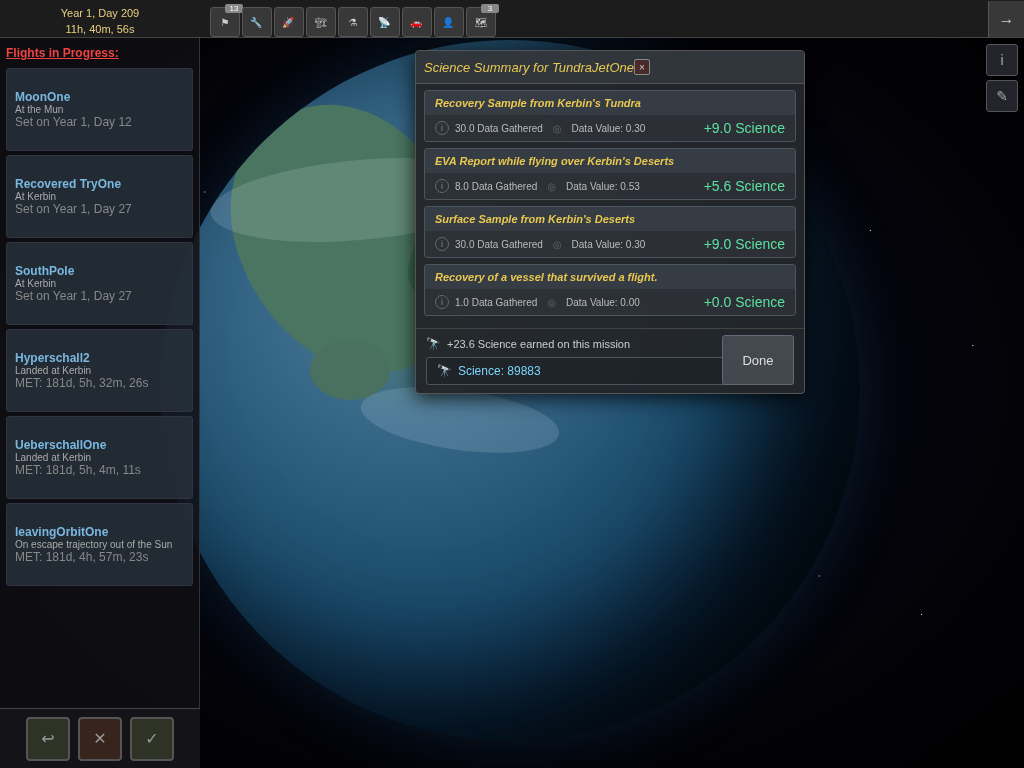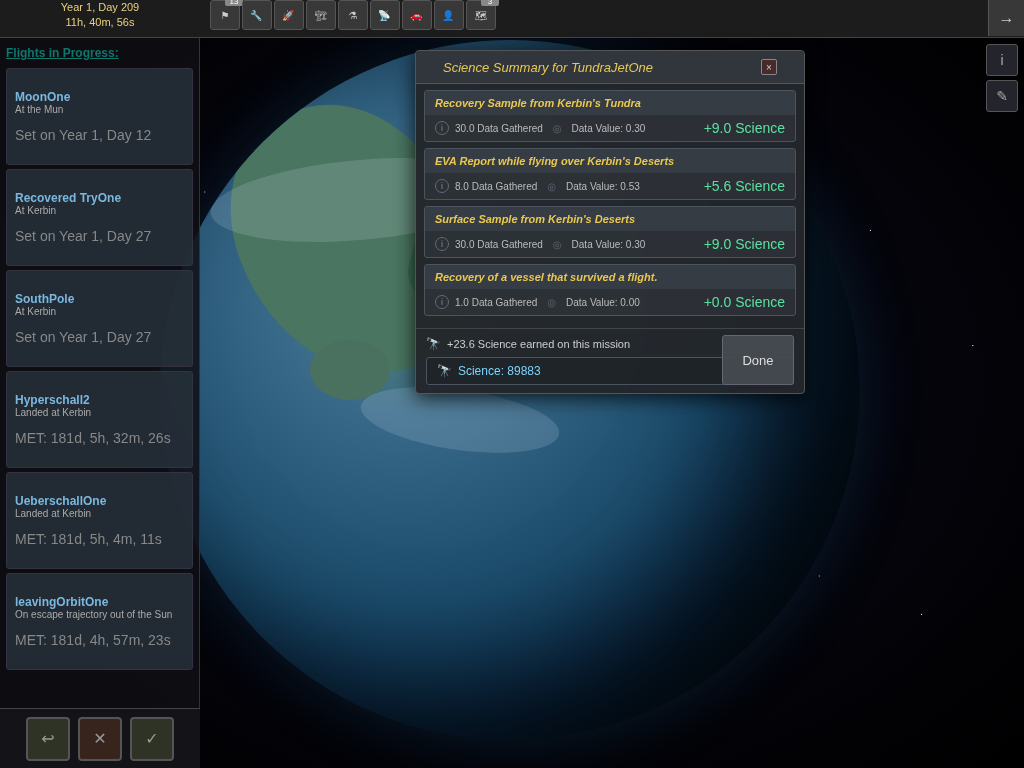--- a/index.html
+++ b/index.html
@@ -76,21 +76,21 @@
     
     .top-bar {
       position: absolute;
       top: 0;
       left: 0;
       right: 0;
       height: 38px;
       background: rgba(30,30,30,0.95);
       border-bottom: 1px solid #444;
       display: flex;
-      align-items: flex-start;
+      align-items: flex-end;
       z-index: 10;
     }
 
     .time-display {
       width: 200px;
       text-align: center;
       color: #e8d080;
       font-size: 11px;
       line-height: 1.4;
     }
@@ -152,21 +152,21 @@
       width: 200px;
       bottom: 60px;
       background: rgba(15,15,20,0.85);
       border-right: 1px solid #333;
       z-index: 5;
       overflow-y: auto;
       padding: 8px 6px;
     }
 
     .flights-header {
-      color: #0f766e;
+      color: #ef4444;
       font-size: 12px;
       font-weight: bold;
       margin-bottom: 8px;
       text-decoration: underline;
     }
 
     .flight-item {
       background: rgba(40,50,60,0.8);
       border: 1px solid #334;
       border-radius: 3px;
@@ -181,22 +181,21 @@
       font-weight: bold;
     }
 
     .flight-location {
       color: #aaa;
       font-size: 10px;
     }
 
     .flight-time {
       color: #888;
-      font-size: 14px;
-      margin-top: 12px;
+      font-size: 12px;
     }
 
     
     .bottom-bar {
       position: absolute;
       bottom: 0;
       left: 0;
       width: 200px;
       height: 60px;
       background: rgba(20,20,25,0.95);
@@ -260,24 +259,24 @@
       width: 390px;
       background: rgba(35,38,42,0.97);
       border: 1px solid #555;
       border-radius: 4px;
       z-index: 20;
       box-shadow: 0 4px 20px rgba(0,0,0,0.8);
     }
 
     .dialog-title-bar {
       background: rgba(50,55,60,0.95);
-      padding: 8px 27px;
-      display: flex;
-      align-items: center;
-      justify-content: space-between;
+      padding: 8px 8px;
+      display: flex;
+      align-items: center;
+      justify-content: flex-start;
       border-bottom: 1px solid #555;
       border-radius: 4px 4px 0 0;
     }
 
     .dialog-title {
       color: #ccc;
       font-size: 13px;
     }
 
     .dialog-title span {

